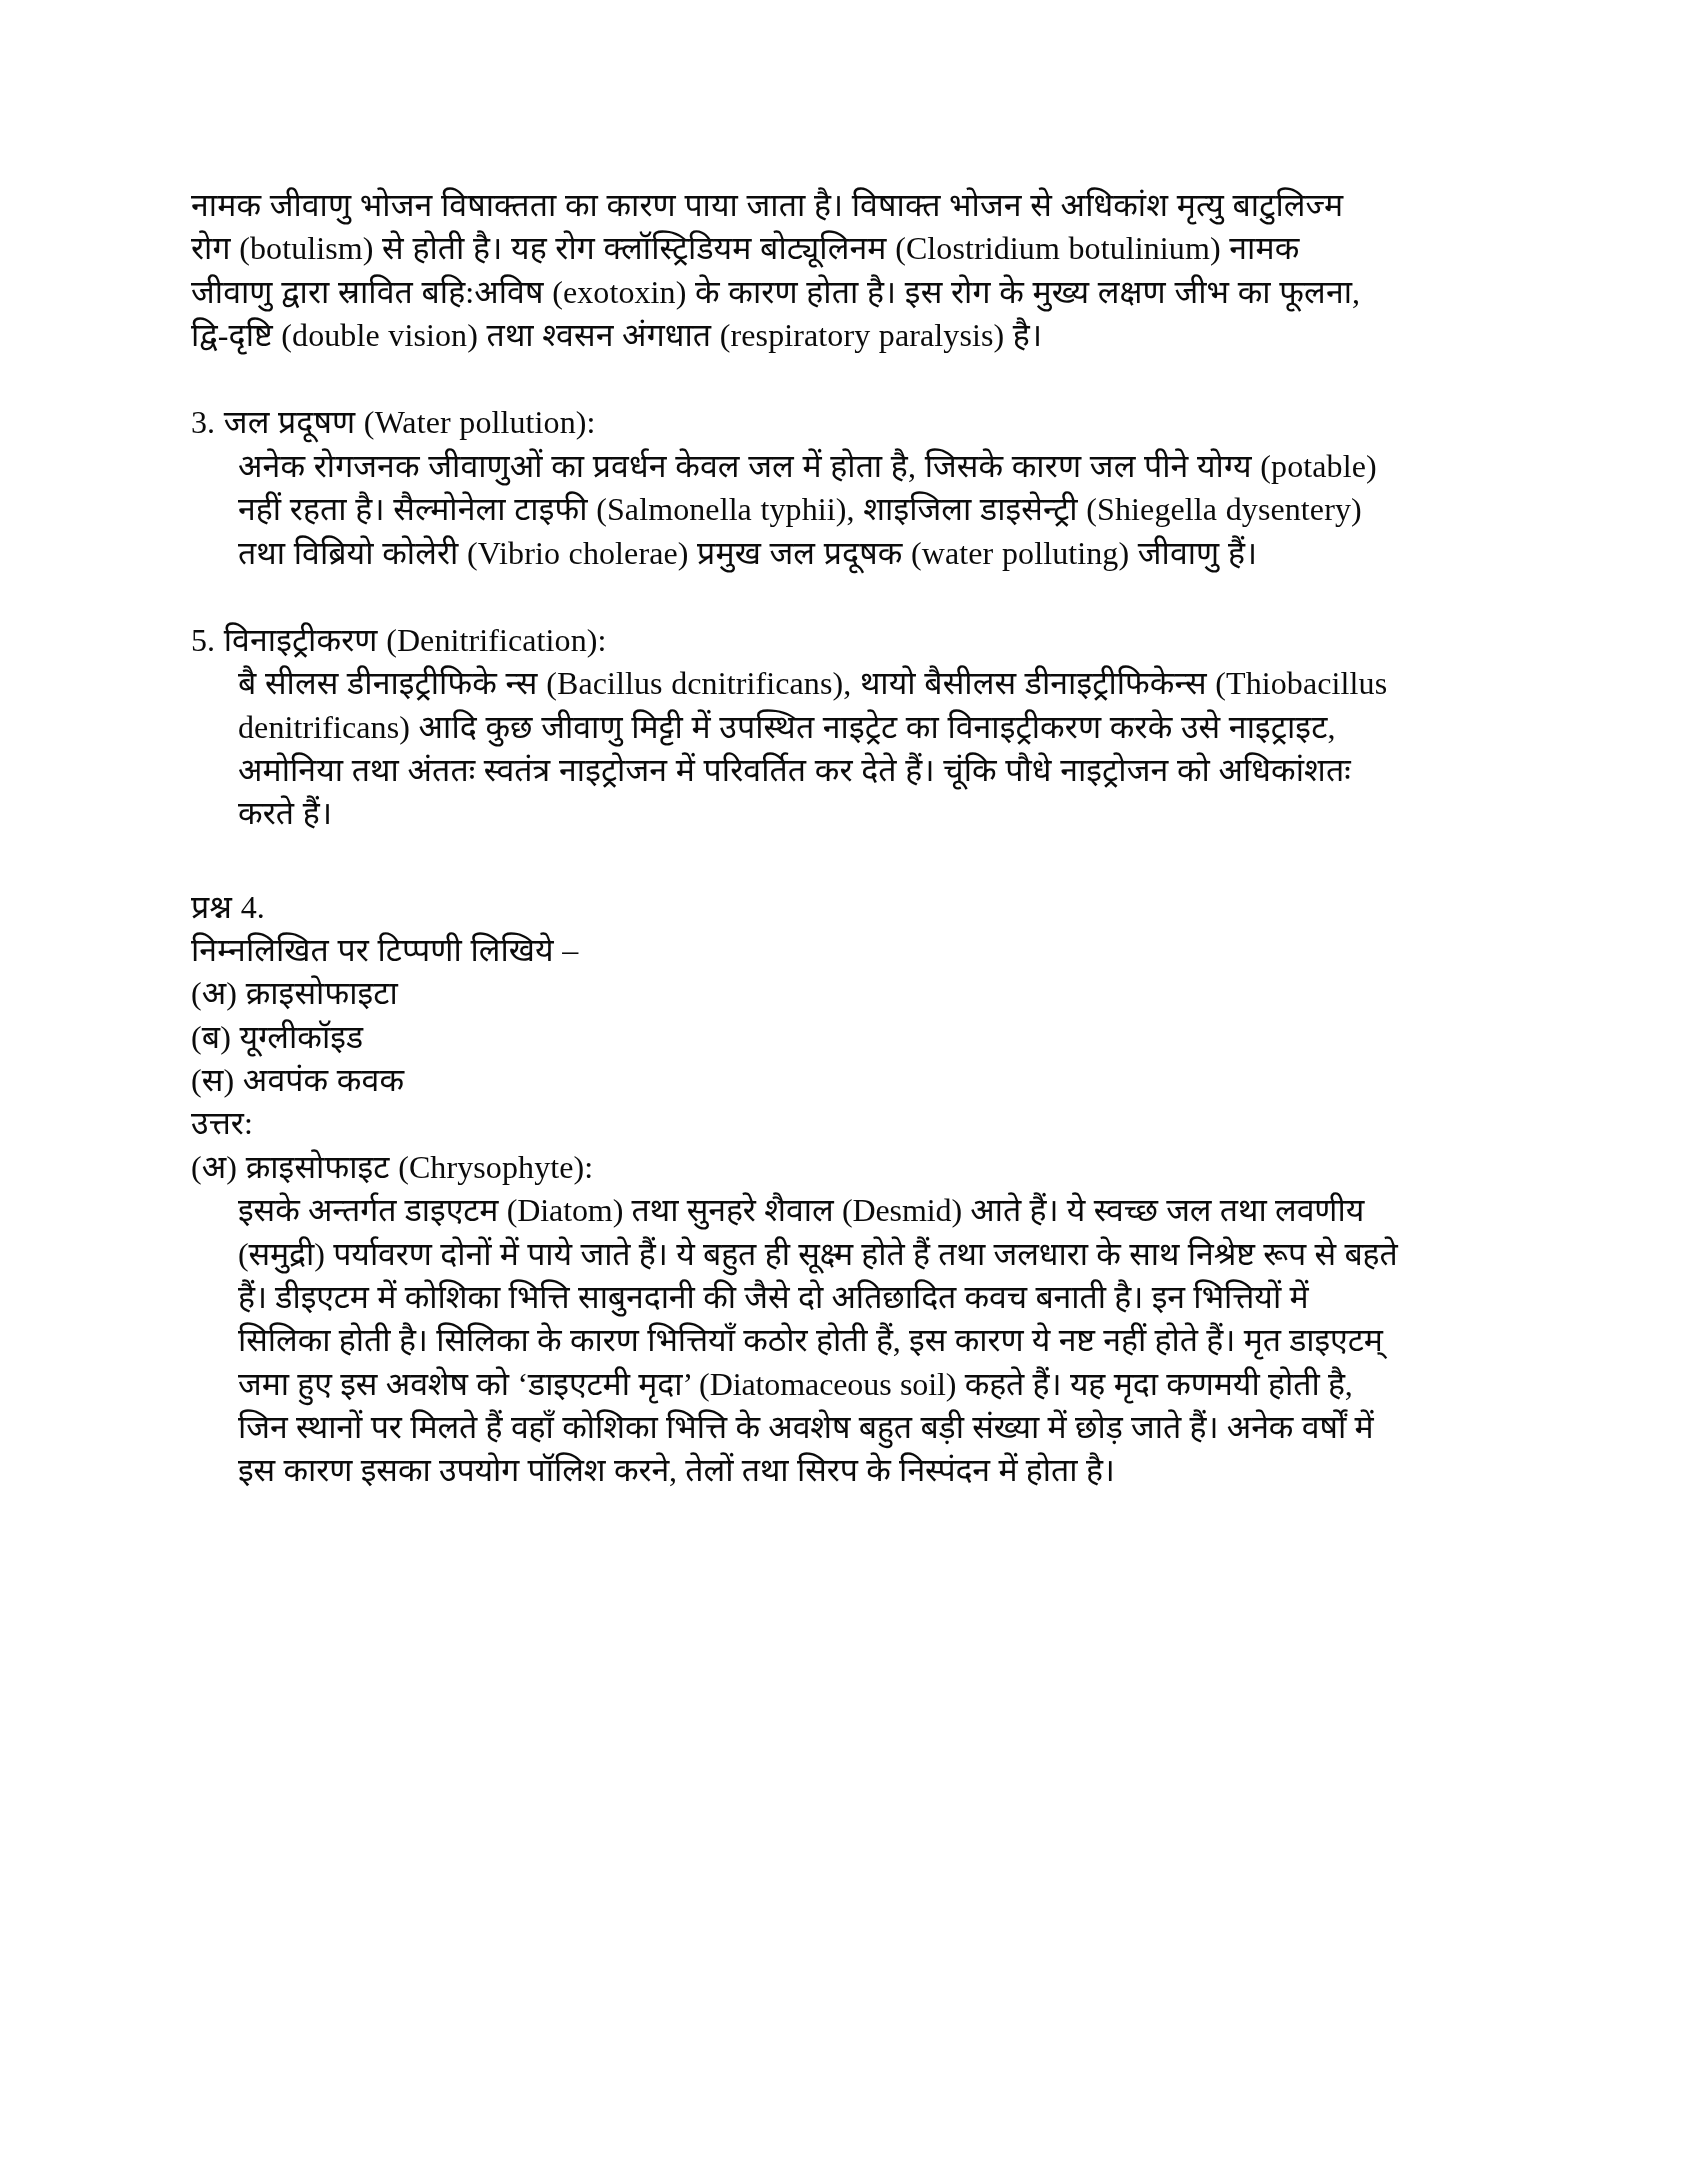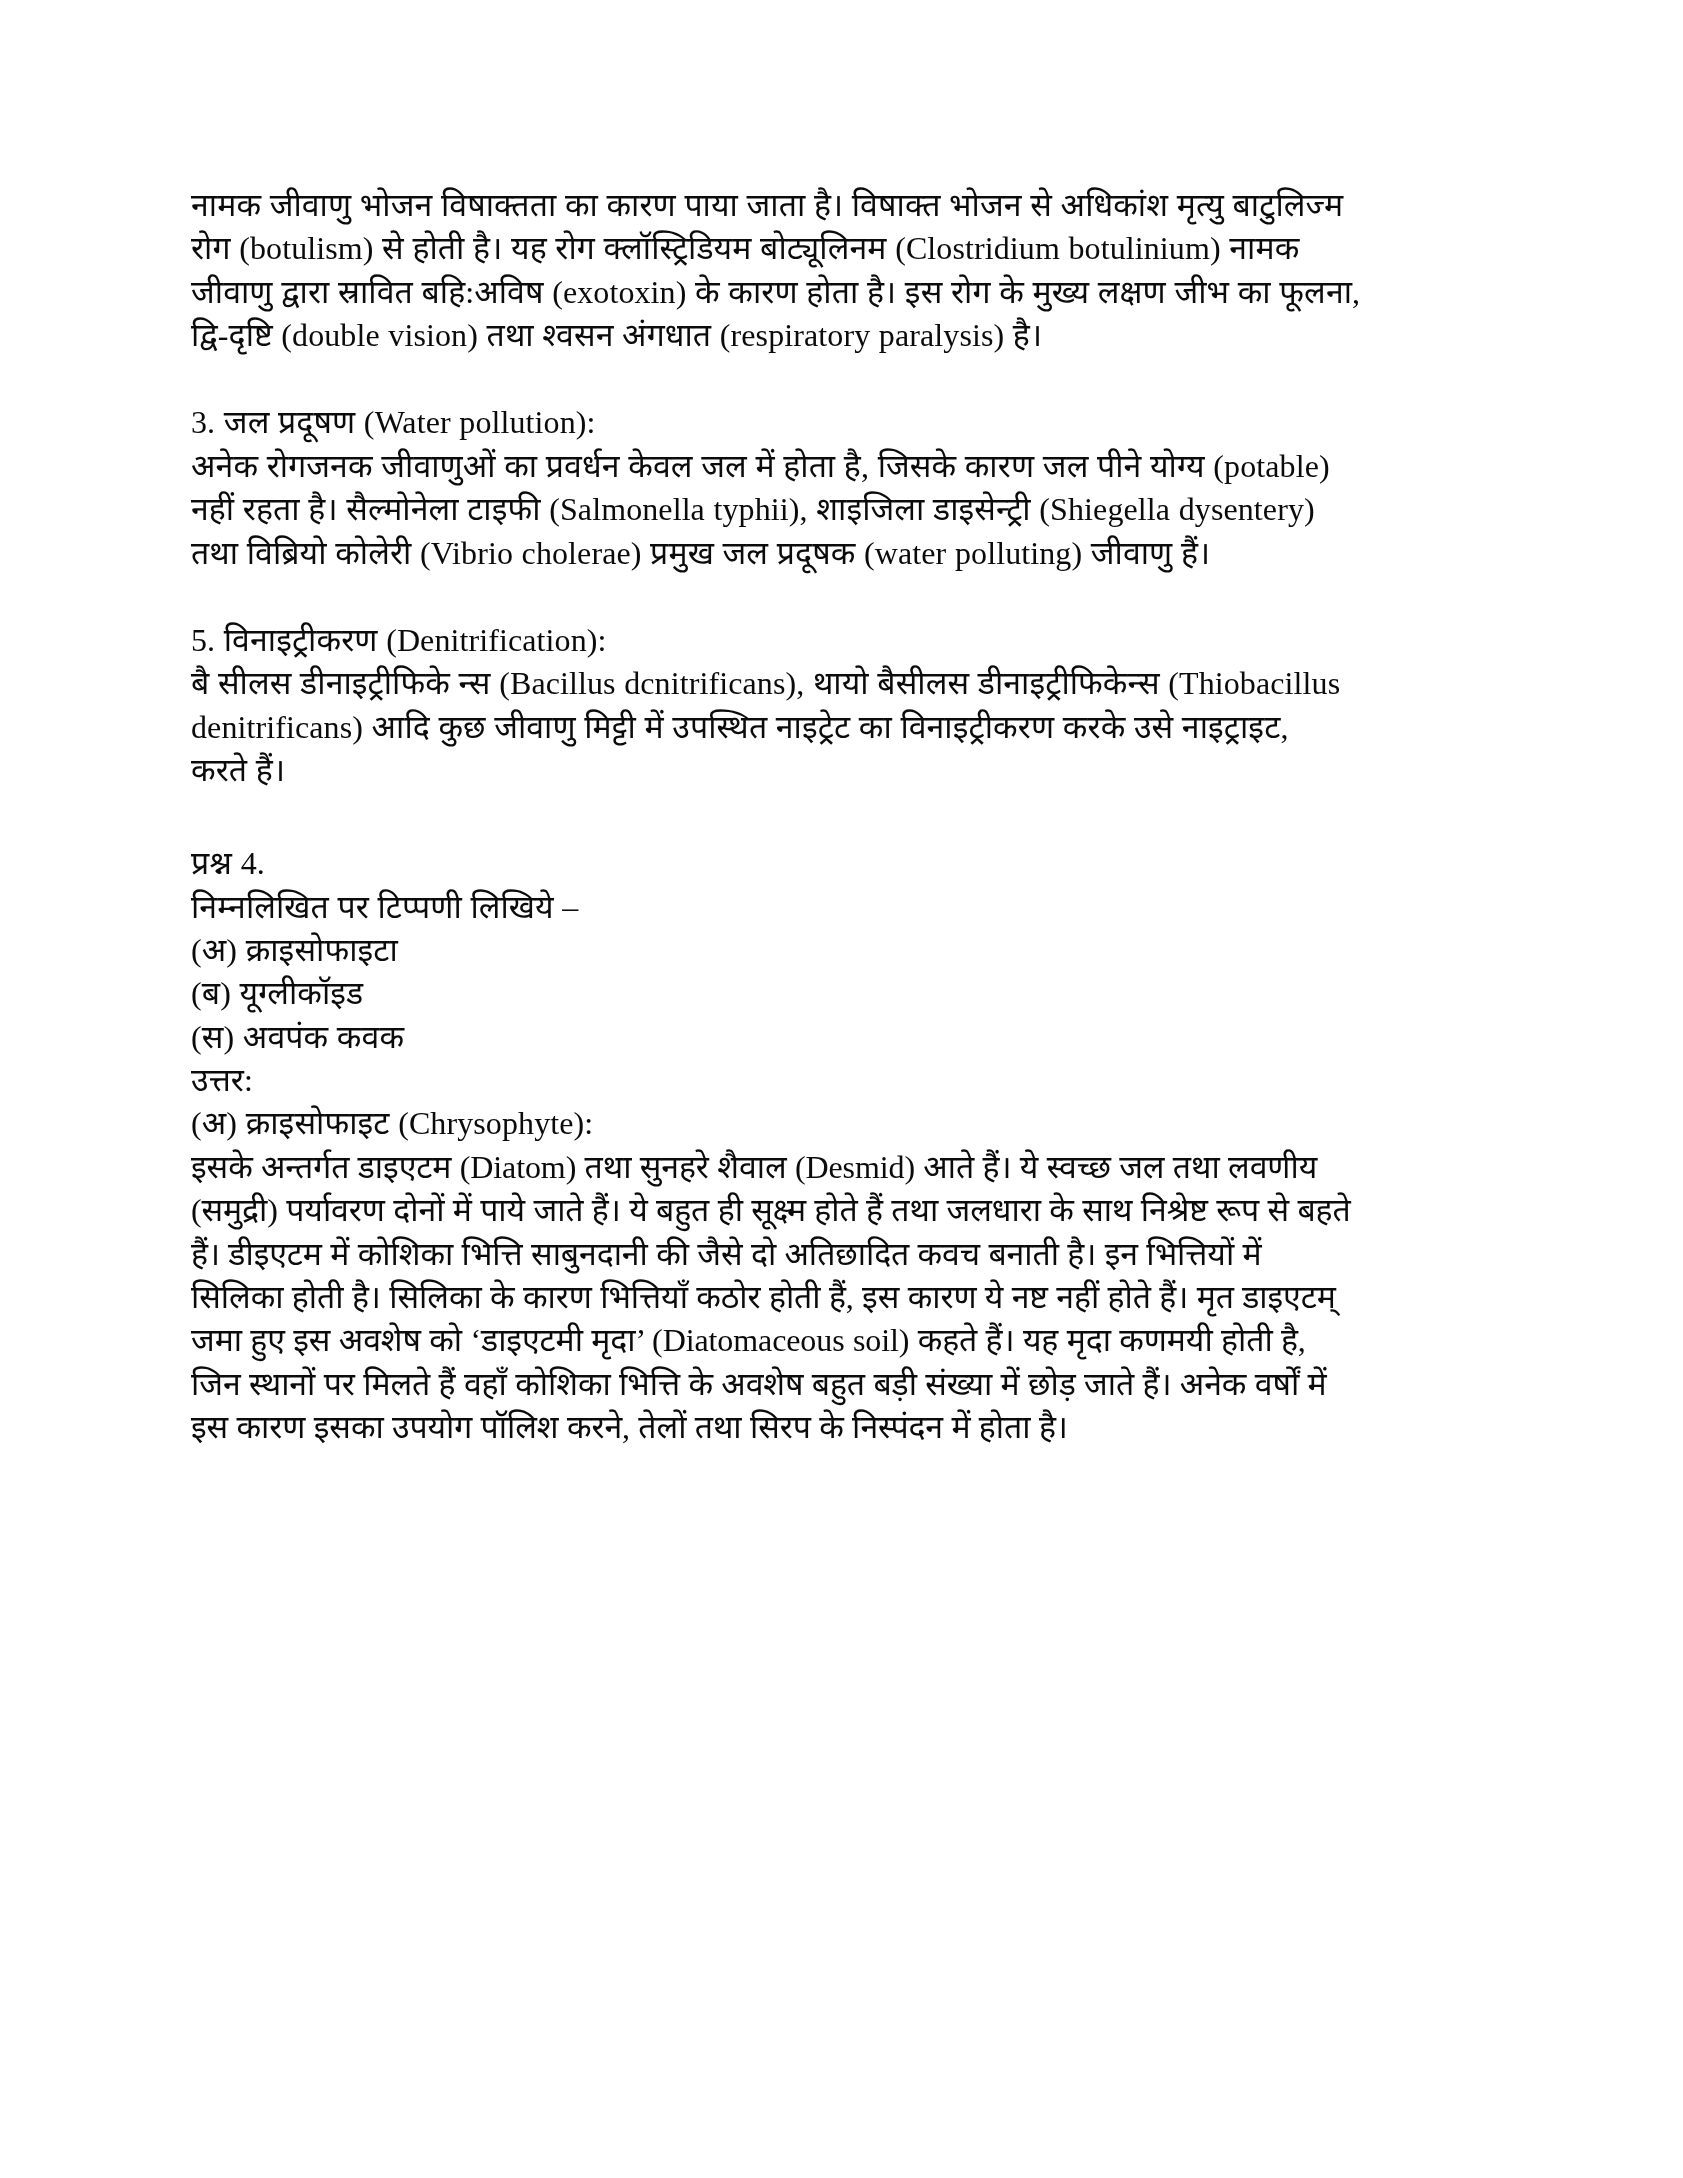--- a/index.html
+++ b/index.html
@@ -29,20 +29,21 @@
     letter-spacing: 0.1px;
     text-align: left;
     word-spacing: 0.5px;
   }
   .para {
     margin: 0;
     padding: 0;
   }
   .para + .para {
     margin-top: 0;
+    margin-left: 47px;
   }
   .block-gap {
     height: 44px;
   }
   .block-gap-lg {
     height: 50px;
   }
   .line {
     display: block;
     white-space: nowrap;
@@ -86,20 +87,21 @@
 
     <div class="block-gap"></div>
 
     <p class="para">
       <span class="heading-line">5. विनाइट्रीकरण (Denitrification):</span>
     </p>
 
     <p class="para">
       <span class="line">बै सीलस डीनाइट्रीफिके न्स (Bacillus dcnitrificans), थायो बैसीलस डीनाइट्रीफिकेन्स (Thiobacillus</span>
       <span class="line">denitrificans) आदि कुछ जीवाणु मिट्टी में उपस्थित नाइट्रेट का विनाइट्रीकरण करके उसे नाइट्राइट,</span>
+      <span class="line">अमोनिया तथा अंततः स्वतंत्र नाइट्रोजन में परिवर्तित कर देते हैं। चूंकि पौधे नाइट्रोजन को अधिकांशतः</span>
       <span class="line">करते हैं।</span>
     </p>
 
     <div class="block-gap-lg"></div>
 
     <p class="para">
       <span class="line">प्रश्न 4.</span>
       <span class="line">निम्नलिखित पर टिप्पणी लिखिये –</span>
       <span class="list-line">(अ) क्राइसोफाइटा</span>
       <span class="list-line">(ब) यूग्लीकॉइड</span>

